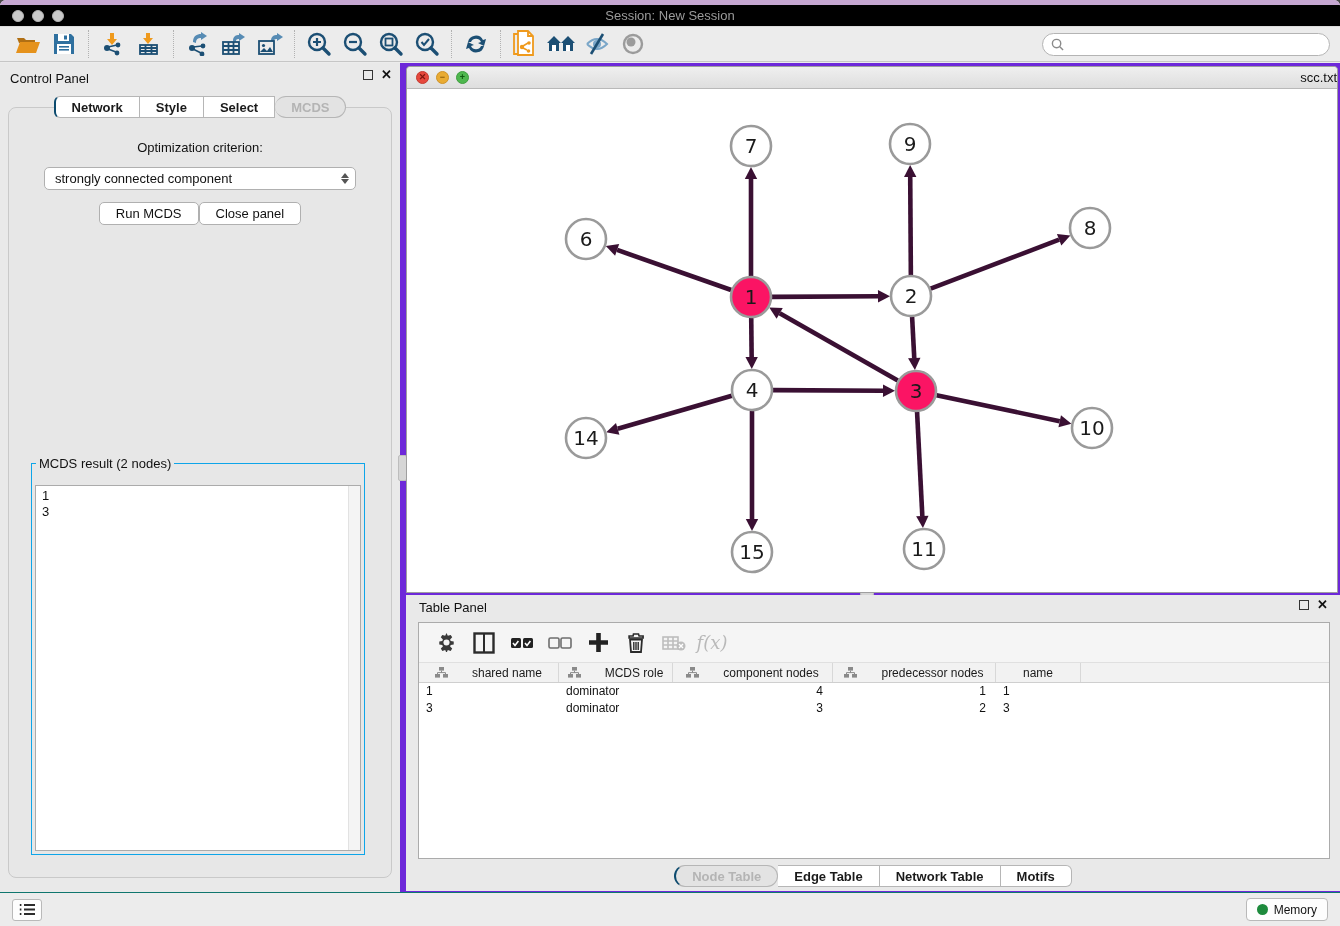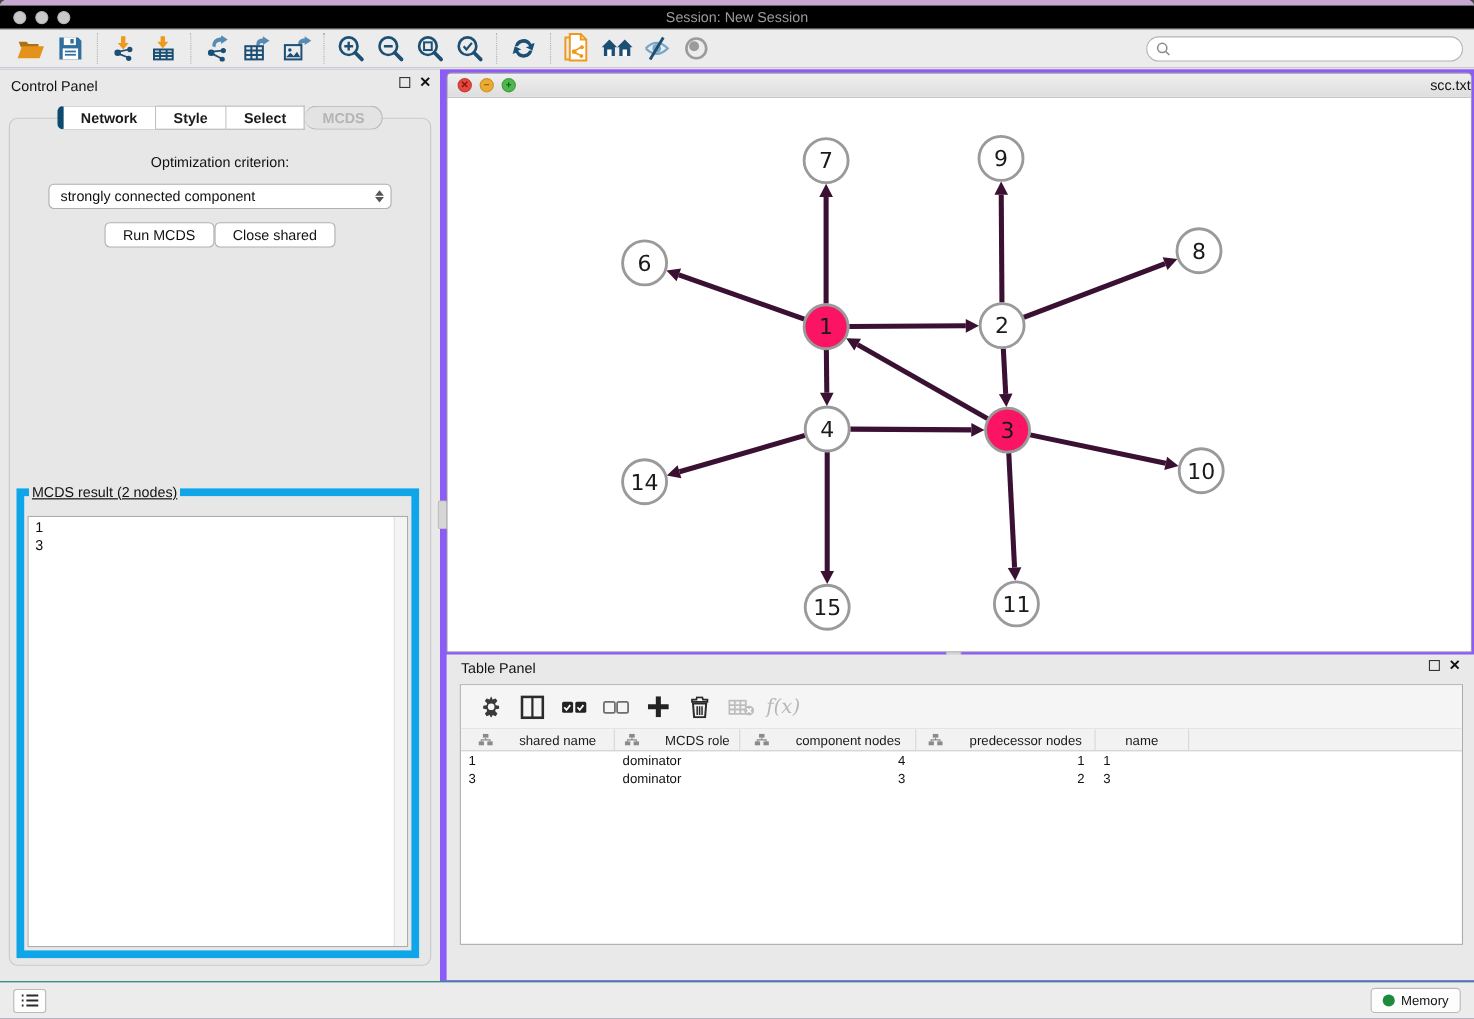--- a/index.html
+++ b/index.html
@@ -19,52 +19,52 @@
   
   .toolbar { height:35px; background:#ececec; border-bottom:1px solid #c6c6c6; display:flex;
     align-items:center; padding:0 10px; }
   .tb-btn { width:36px; height:30px; display:flex; align-items:center; justify-content:center; }
   .tb-sep { width:1px; height:28px; border-left:1px dotted #b2b2b2; margin:0 6px; }
   .search-wrap { margin-left:auto; width:288px; height:23px; background:#fff; border:1px solid #b4b4b4;
     border-radius:12px; display:flex; align-items:center; padding:0 8px; }
   .search-wrap input { border:none; outline:none; flex:1; font-size:12px; margin-left:5px; background:transparent; }
 
   
-  .content { position:absolute; left:0; top:63px; width:1340px; height:829px; background:#8b5cf6; }
+  .content { position:absolute; left:0; top:63px; width:1340px; height:829px; background:#6d28d9; }
 
   
   .control-panel { position:absolute; left:0; top:0; width:400px; height:829px; background:#e9e9e9; }
   .panel-head { position:absolute; left:10px; top:8px; font-size:13px; color:#111; }
   .panel-icons { position:absolute; right:8px; top:7px; display:flex; gap:8px; align-items:center; }
   .float-ico { width:10px; height:10px; border:1.5px solid #333; }
   .close-ico { font-size:13px; font-weight:bold; color:#111; line-height:10px; }
 
   .cp-tabs { position:absolute; top:33px; left:0; right:0; display:flex; justify-content:center; z-index:2; }
   .seg { display:flex; }
   .seg .tab { height:22px; padding:0 16px; background:#fff; border:1px solid #b6b6b6; border-left:none;
     font-size:13px; font-weight:600; color:#1a1a1a; display:flex; align-items:center; }
-  .seg .tab:first-child { border-left:6px solid #0c4a6e; border-radius:6px 0 0 6px; }
+  .seg .tab:first-child { border-left:2px solid #0c4a6e; border-radius:6px 0 0 6px; }
   .seg .tab:last-child { border-radius:0 6px 6px 0; }
   .seg .tab.sel { background:#e3e3e3; color:#b4b4b4;border-radius:11px; }
 
   .cp-body { position:absolute; left:8px; right:8px; top:44px; bottom:14px; background:#e7e7e7;
     border:1px solid #c9c9c9; border-radius:8px; }
   .opt-label { margin-top:32px; text-align:center; font-size:13px; color:#111; }
   .dropdown { margin:12px auto 0; width:312px; height:23px; background:#fff; border:1px solid #b0b0b0;
     border-radius:5px; display:flex; align-items:center; padding:0 6px 0 10px; font-size:13px; color:#111; }
   .dd-arrows { margin-left:auto; display:flex; flex-direction:column; align-items:center; gap:1px; }
   .dd-arrows i { display:block; width:0; height:0; border-left:4px solid transparent; border-right:4px solid transparent; }
   .dd-up { border-bottom:5px solid #555; }
   .dd-down { border-top:5px solid #555; }
   .btn-row { margin-top:12px; display:flex; justify-content:center; }
   .aq-btn { height:23px; padding:0 16px; background:#fff; border:1px solid #b0b0b0; border-radius:5px;
     font-size:13px; color:#111; display:flex; align-items:center; }
 
   .result-box { position:absolute; left:6px; right:10px; top:332px; bottom:6px;
-    border:7px solid #0ea5e9; margin:0; padding:0;text-decoration:underline; }
+    border:1px solid #0ea5e9; margin:16px; padding:0; }
   .result-box legend { font-size:13px; color:#111; margin-left:4px; padding:0 3px; }
   .result-inner { position:absolute; left:3px; right:3px; top:14px; bottom:3px; background:#fff;
     border:1px solid #ababab; font-size:13px; color:#111; padding:2px 0 0 6px; line-height:16px; }
   .result-scroll { position:absolute; right:0; top:0; bottom:0; width:12px; background:#f4f4f4; border-left:1px solid #e2e2e2; }
 
   
   .v-grip { position:absolute; left:398px; top:392px; width:9px; height:26px; background:#d6d6d6;
     border:1px solid #bdbdbd; border-radius:2px; }
   .h-grip { position:absolute; left:860px; top:526px; width:14px; height:7px; background:#d6d6d6;
     border:1px solid #bdbdbd; border-radius:2px; }
@@ -282,21 +282,21 @@
         <div class="opt-label">Optimization criterion:</div>
         <div class="dropdown">
           <span>strongly connected component</span>
           <span class="dd-arrows">
               <i class="dd-up"></i>
               <i class="dd-down"></i>
             </span>
         </div>
         <div class="btn-row">
           <div class="aq-btn">Run MCDS</div>
-          <div class="aq-btn">Close shared</div>
+          <div class="aq-btn">Close panel</div>
         </div>
         <fieldset class="result-box">
           <legend>MCDS result (2 nodes)</legend>
           <div class="result-inner" id="result-lines">
             <div>1</div>
               <div>3</div>
               <div class="result-scroll"></div>
           </div>
         </fieldset>
       </div>
@@ -478,20 +478,28 @@
             </div>
             <div class="tbl-row">
               <div class="cell" style="width: 140px; flex: 0 0 140px; text-align: left; padding: 1px 0px 0px 7px;">3</div>
               <div class="cell" style="width: 114px; flex: 0 0 114px; text-align: left; padding: 1px 0px 0px 7px;">dominator</div>
               <div class="cell" style="width: 160px; flex: 0 0 160px; text-align: right; padding: 1px 10px 0px 0px;">3</div>
               <div class="cell" style="width: 163px; flex: 0 0 163px; text-align: right; padding: 1px 10px 0px 0px;">2</div>
               <div class="cell" style="width: 85px; flex: 0 0 85px; text-align: left; padding: 1px 0px 0px 7px;">3</div>
             </div>
           </div>
       </div>
+      <div class="tp-tabs">
+        <div class="seg" id="tp-seg">
+            <div class="tab sel">Node Table</div>
+            <div class="tab">Edge Table</div>
+            <div class="tab">Network Table</div>
+            <div class="tab">Motifs</div>
+          </div>
+      </div>
     </div>
   </div>
 
   <div class="statusbar">
     <div class="list-btn">
       <svg width="16" height="13" viewBox="0 0 16 13">
         <g stroke="#2b2b2b" stroke-width="1.8">
           <path d="M0.8 2 h1.6 M5 2 h11 M0.8 6.5 h1.6 M5 6.5 h11 M0.8 11 h1.6 M5 11 h11"></path>
         </g>
       </svg>

